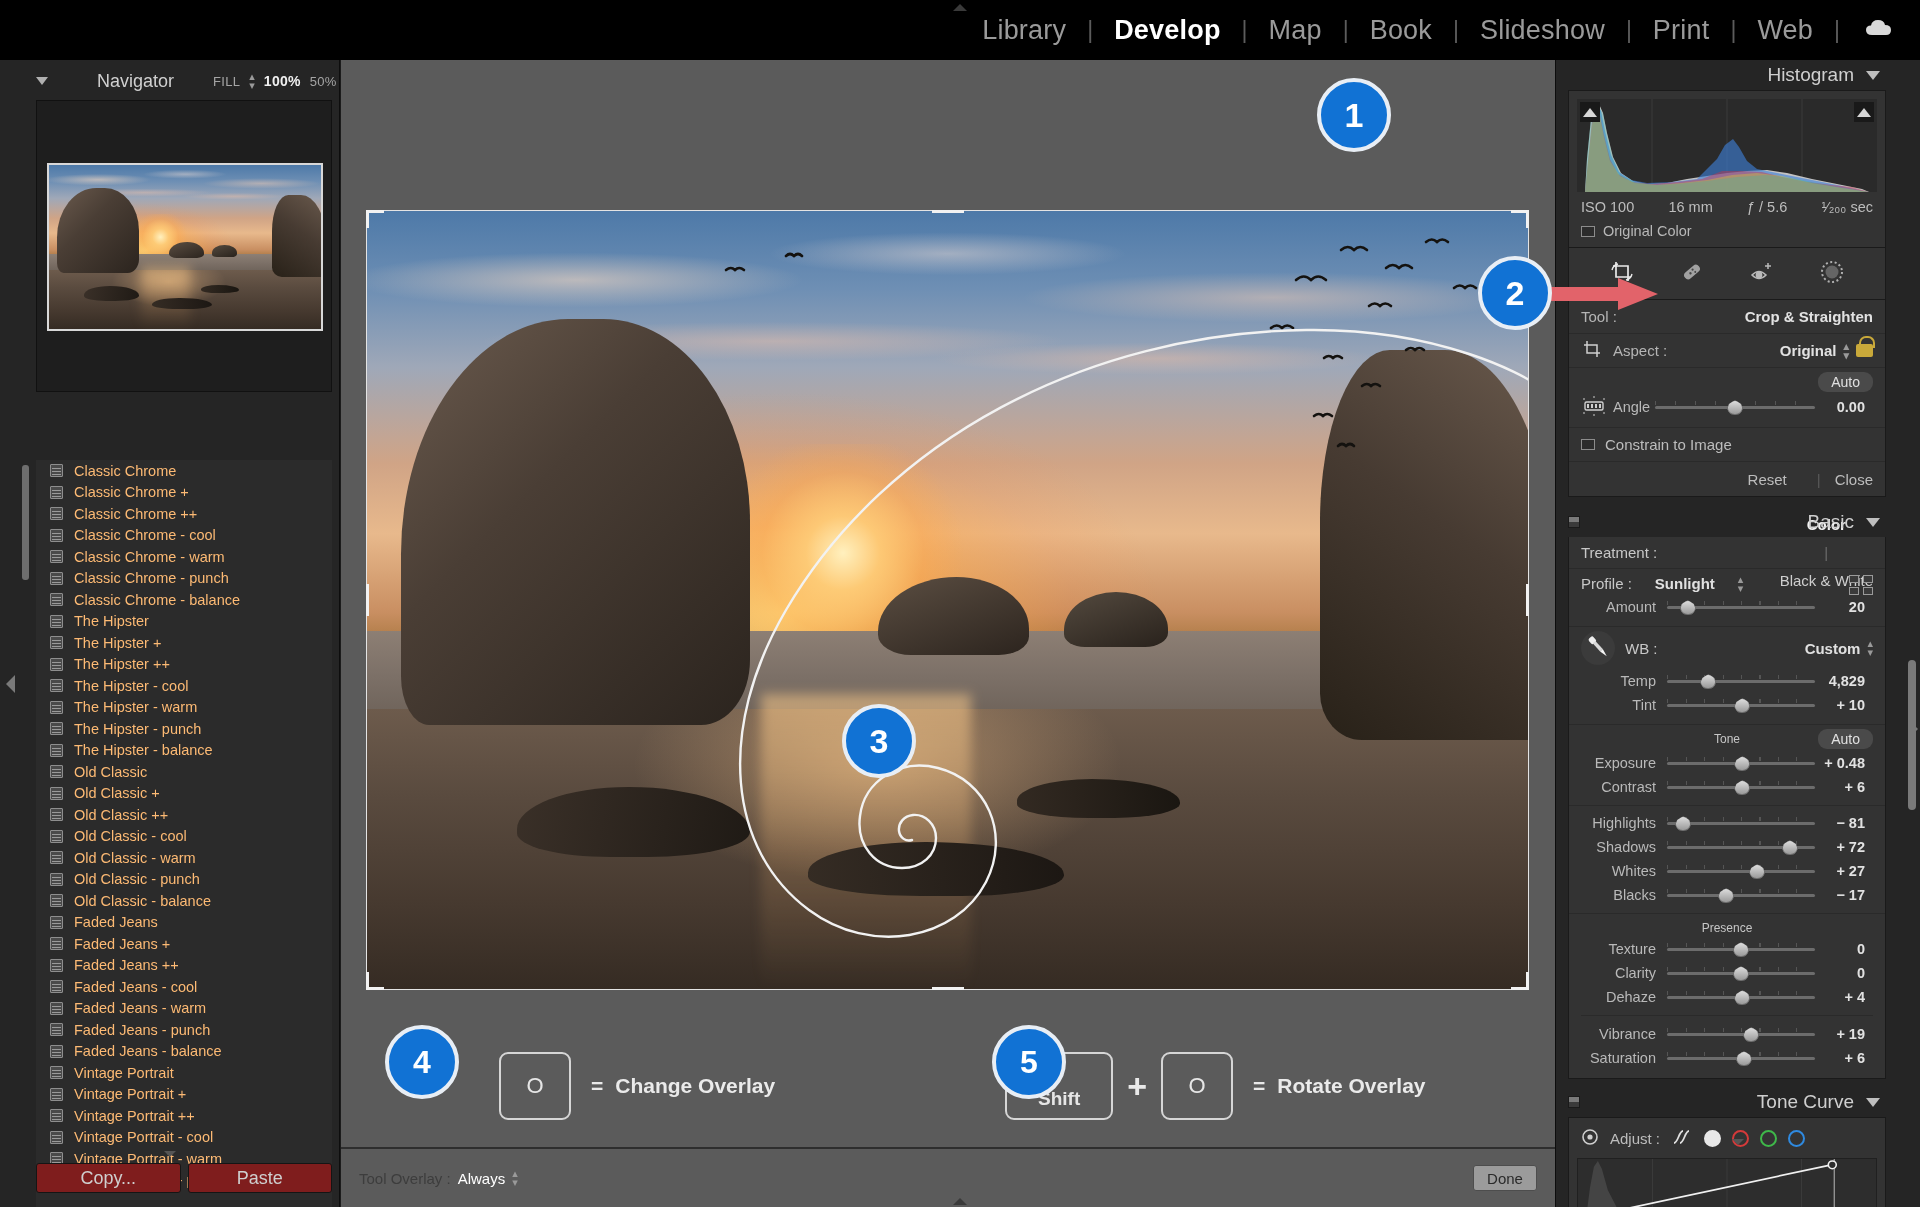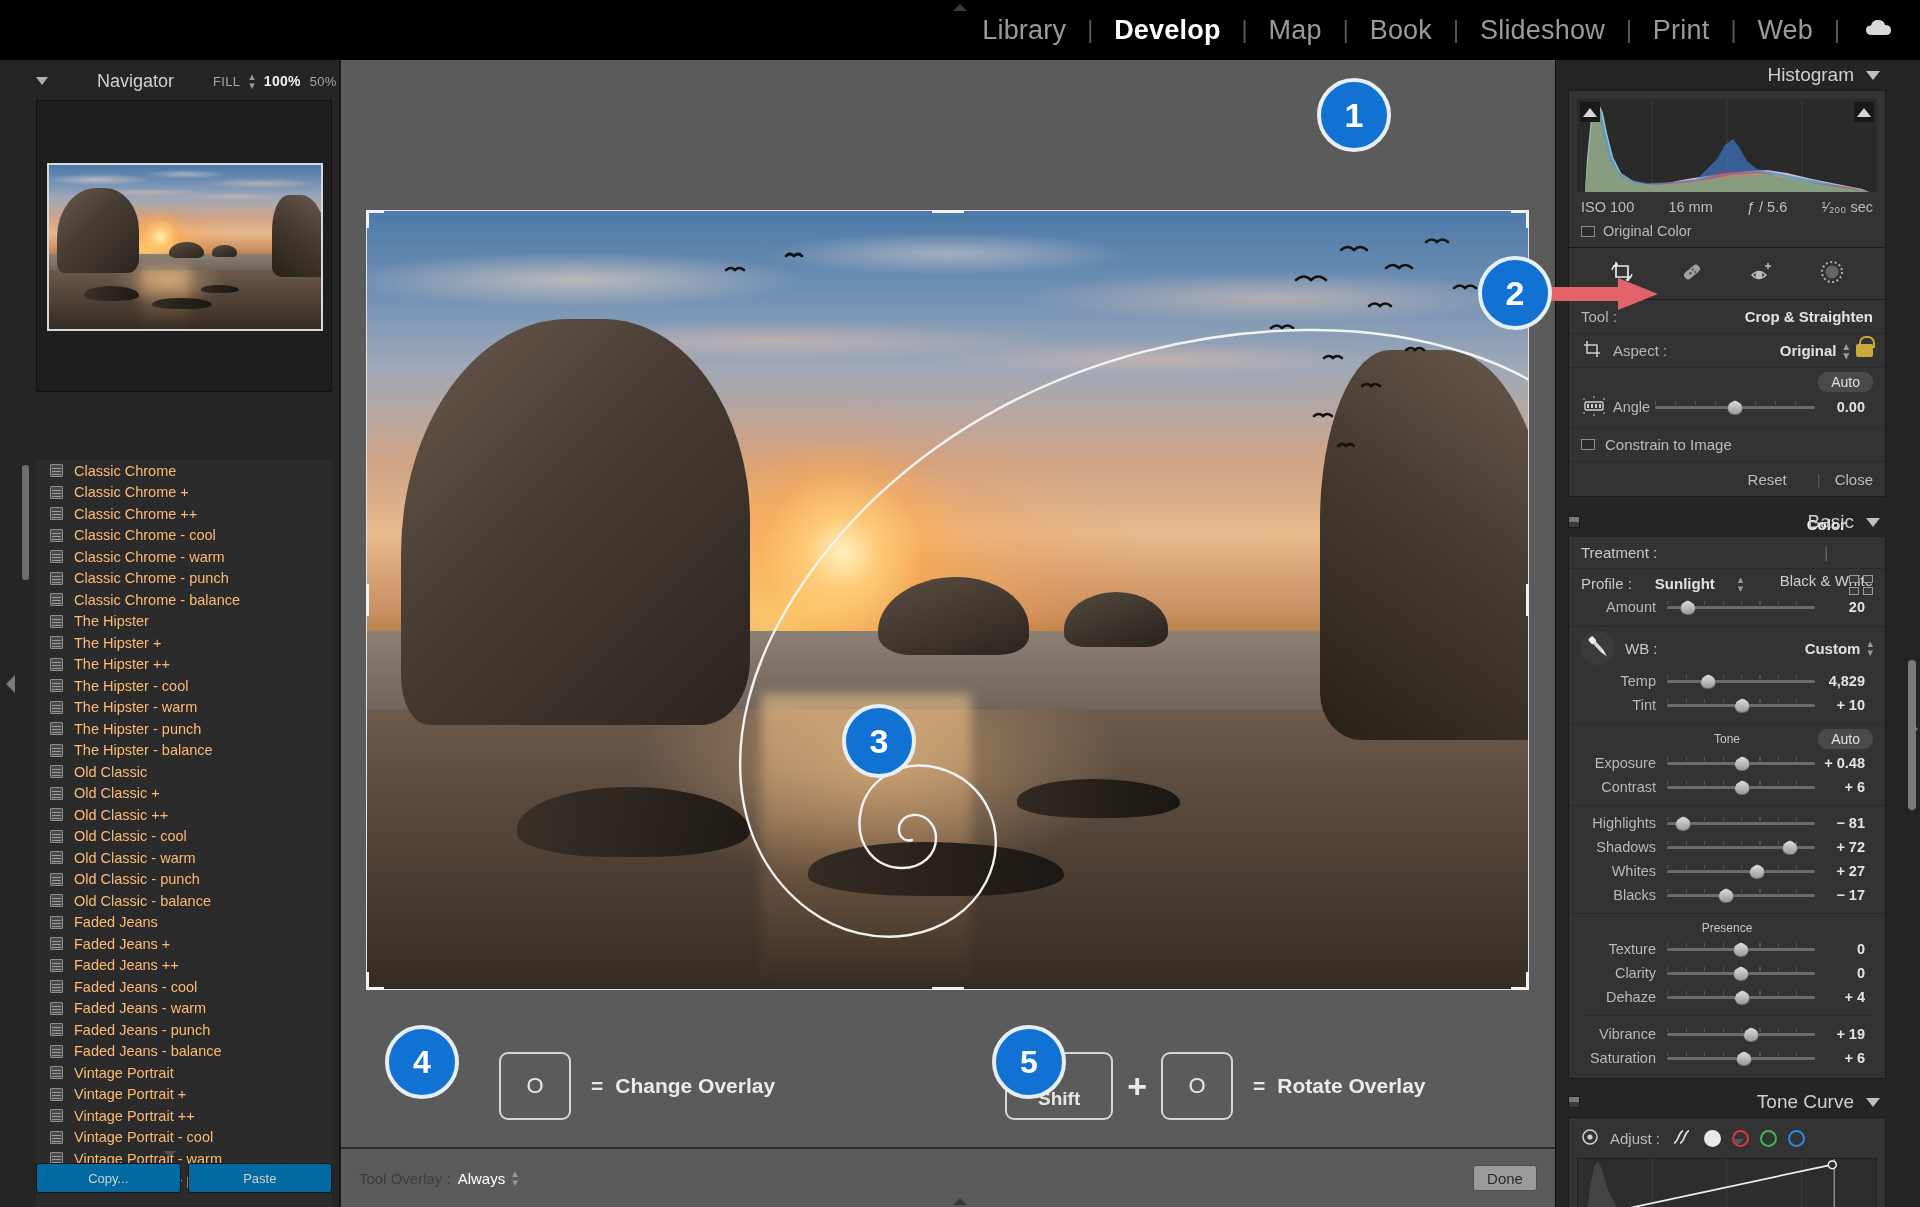--- a/index.html
+++ b/index.html
@@ -156,22 +156,22 @@
   }
   .lp-arrow{
     position:absolute; left:6px; top:615px;
     width:0;height:0;border-top:9px solid transparent;border-bottom:9px solid transparent;
     border-right:9px solid #7a7a7a;
   }
   .lp-footer{
     position:absolute; left:36px; bottom:14px; width:296px; display:flex; gap:7px;
   }
   .lp-footer .fbtn{
-    flex:1; height:30px; background:#0369a1; border:1px solid #151515; border-radius:3px;
-    display:flex; align-items:center; justify-content:center; font-size:13px; color:#cfcfcf;
+    flex:1; height:30px; background:#7f1d1d; border:1px solid #151515; border-radius:3px;
+    display:flex; align-items:center; justify-content:center; font-size:18px; color:#cfcfcf;
   }
   .lp-caret{
     position:absolute; left:50%; bottom:50px; transform:translateX(-50%);
     width:0;height:0;border-left:6px solid transparent;border-right:6px solid transparent;
     border-top:6px solid #555;
   }
 
   
   .center{
     position:absolute; left:341px; top:0; right:365px; height:1147px;

